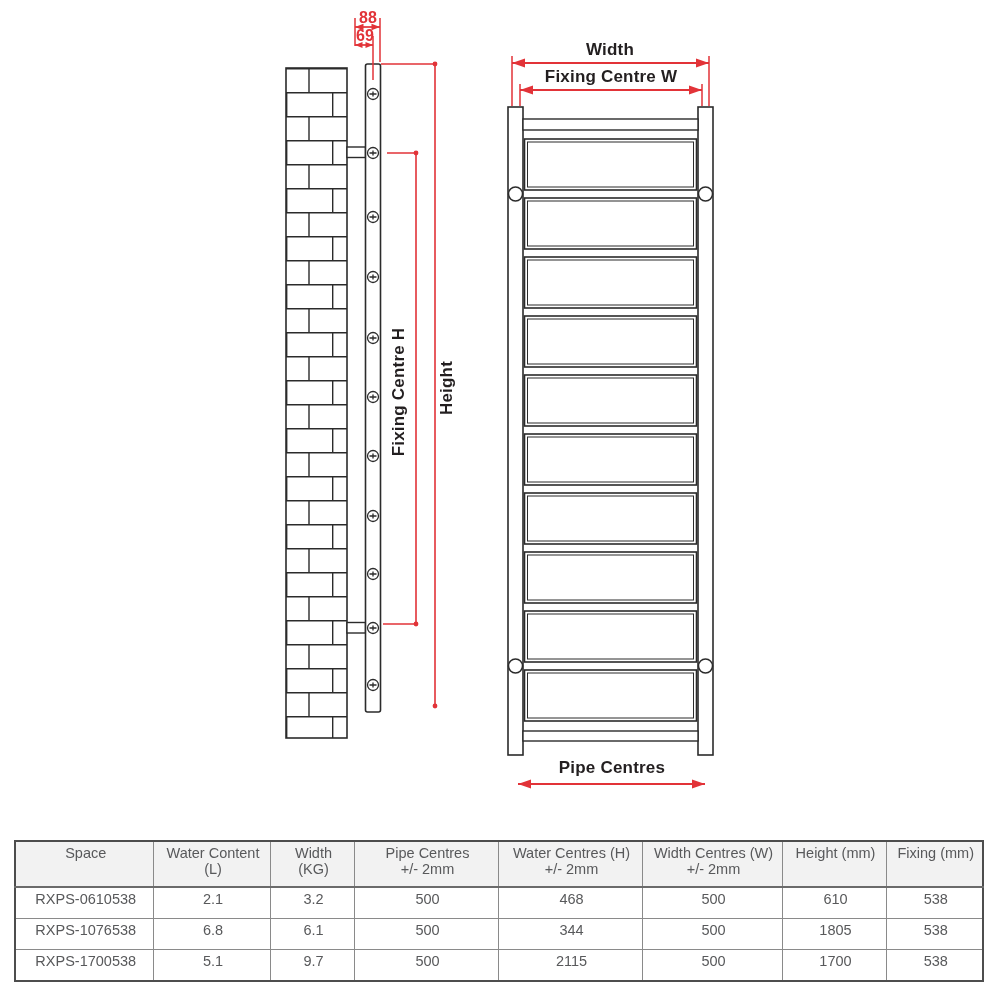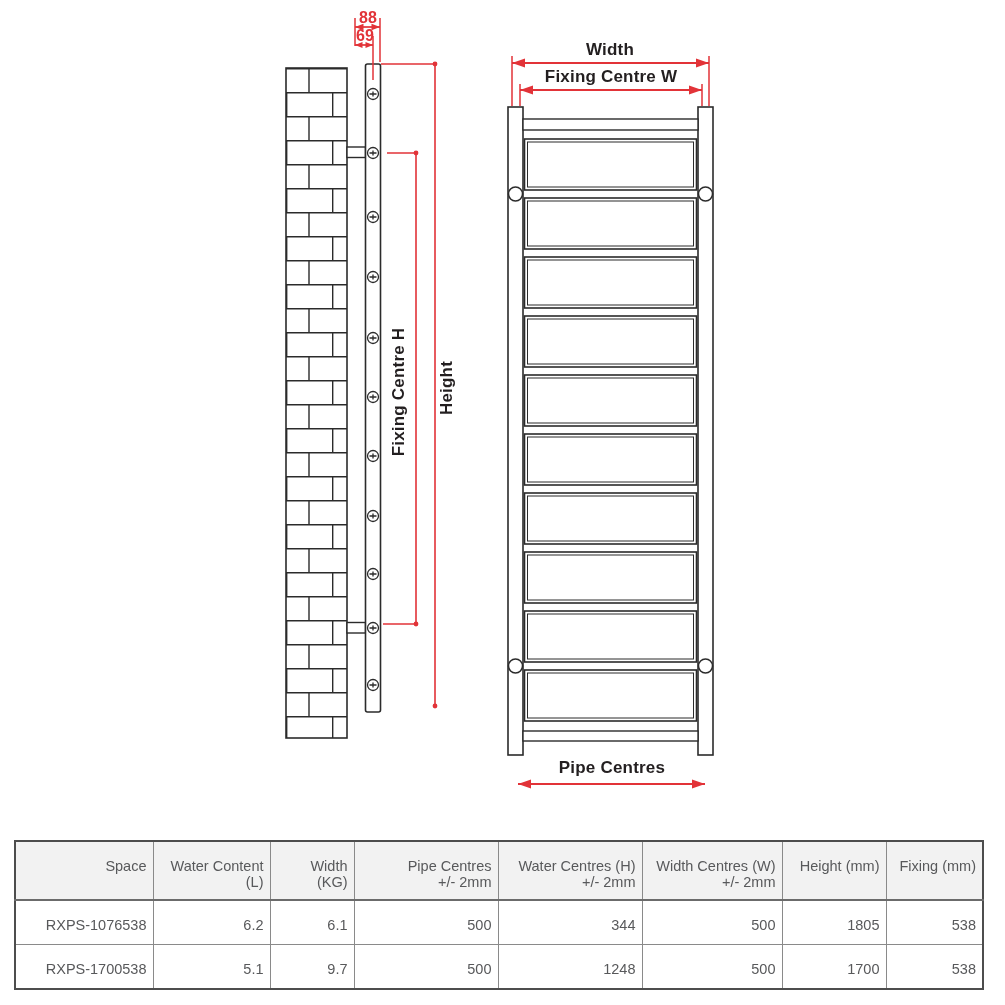--- a/index.html
+++ b/index.html
@@ -5,22 +5,22 @@
   html,body{margin:0;padding:0;background:#fff;}
   body{width:1005px;height:1005px;position:relative;font-family:"Liberation Sans",sans-serif;overflow:hidden;}
   #drawing{position:absolute;left:0;top:0;}
   svg text{fill:#231f20;}
   .dimtext{fill:#e23338;font-weight:bold;}
   .lbl{font-size:17px;font-weight:bold;letter-spacing:.2px;}
   .spec-table-wrap{position:absolute;left:14px;top:840px;width:968px;}
   table.spec{border-collapse:collapse;width:968px;table-layout:fixed;
     font-size:14.5px;color:#58595b;}
   table.spec{border:2px solid #4d4d4d;}
-  table.spec th,table.spec td{border:1px solid #8a8a8a;padding:16px 6px 3px 9px;
-    text-align:right;vertical-align:top;font-weight:normal;overflow:hidden;}
+  table.spec th,table.spec td{border:1px solid #8a8a8a;padding:3px 6px 3px 9px;
+    text-align:center;vertical-align:top;font-weight:normal;overflow:hidden;}
   table.spec th{background:#f2f2f2;white-space:pre-line;height:38px;border-bottom:2px solid #6b6b6b;}
   table.spec td{height:24px;}
 </style>
 </head>
 <body>
 
 <svg id="drawing" width="1005" height="820" viewBox="0 0 1005 820">
   <defs>
     <pattern id="brickPat" x="286" y="68" width="46" height="48" patternUnits="userSpaceOnUse">
       <rect width="46" height="48" fill="#ffffff"></rect>
@@ -216,34 +216,44 @@
         <th>Water Centres (H)
 +/- 2mm</th>
         <th>Width Centres (W)
 +/- 2mm</th>
         <th>Height (mm)</th>
         <th>Fixing (mm)</th>
       </tr>
     </thead>
     <tbody>
       <tr>
+        <td>RXPS-0610538</td>
+        <td>2.1</td>
+        <td>3.2</td>
+        <td>500</td>
+        <td>468</td>
+        <td>500</td>
+        <td>610</td>
+        <td>538</td>
+      </tr>
+      <tr>
         <td>RXPS-1076538</td>
-        <td>6.2</td>
+        <td>6.8</td>
         <td>6.1</td>
         <td>500</td>
         <td>344</td>
         <td>500</td>
         <td>1805</td>
         <td>538</td>
       </tr>
       <tr>
         <td>RXPS-1700538</td>
         <td>5.1</td>
         <td>9.7</td>
         <td>500</td>
-        <td>1248</td>
+        <td>2115</td>
         <td>500</td>
         <td>1700</td>
         <td>538</td>
       </tr>
     </tbody>
   </table>
 </div>
 
 </body></html>

